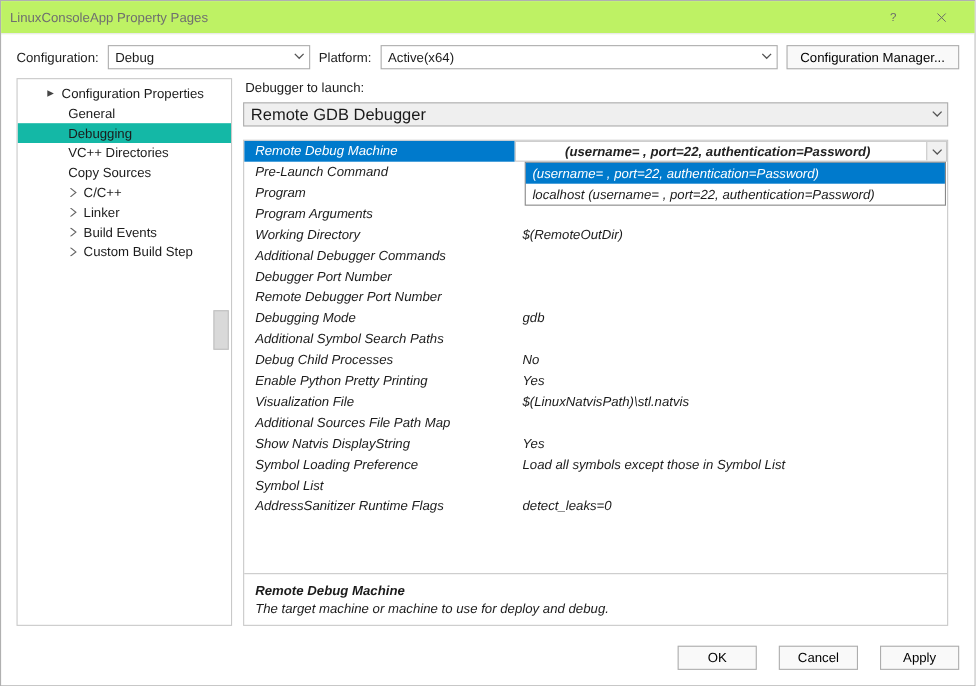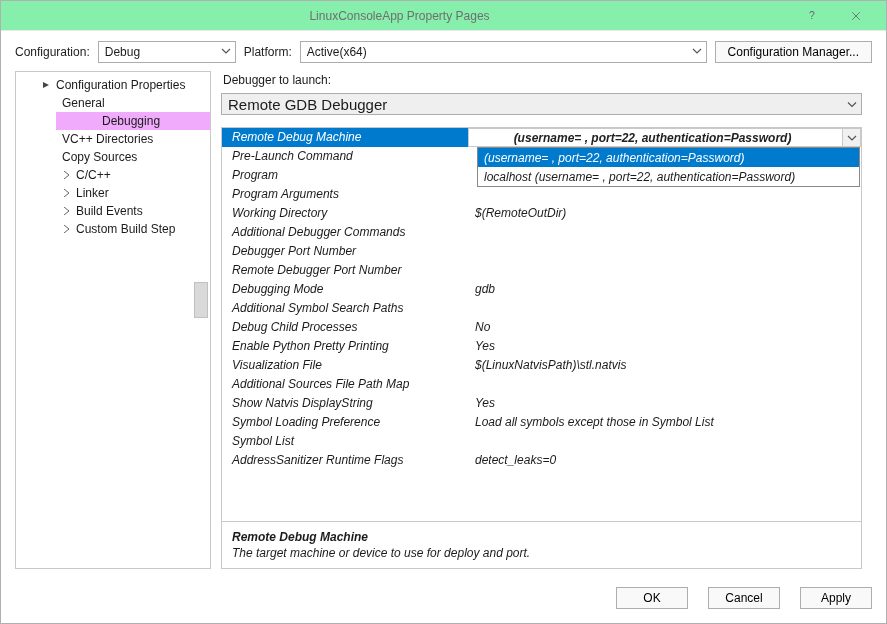--- a/index.html
+++ b/index.html
@@ -1,30 +1,30 @@
 <!DOCTYPE html>
 <html><head>
 <meta charset="utf-8">
 <style>
   * { box-sizing: border-box; }
   html, body { margin:0; padding:0; font-family: "Segoe UI", Tahoma, sans-serif; font-size:12px; color:#1b1b1b; background:#fff; }
   .window { width:887px; height:624px; border:1px solid #b0b0b0; display:flex; flex-direction:column; background:#fff; }
-  .titlebar { height:30px; display:flex; align-items:center; padding:0 8px; background:#86efac; color:#6f6f6f; border-bottom:1px solid #eaeaea;text-align:center; }
+  .titlebar { height:30px; display:flex; align-items:center; padding:0 8px; background:#bef264; color:#6f6f6f; border-bottom:1px solid #eaeaea; }
   .titlebar .title { flex:1; font-size:12px; }
   .titlebar .winbtn { width:44px; height:28px; display:flex; align-items:center; justify-content:center; color:#6a6a6a; }
   .titlebar .winbtn svg { width:12px; height:12px; }
   .config-row { display:flex; align-items:center; gap:8px; padding:10px 14px 8px 14px; }
   .config-row label { color:#222; }
   .select { position:relative; border:1px solid #adadad; background:#fff; height:22px; display:flex; align-items:center; padding:0 22px 0 6px; font-size:12px; }
   .select .chev { position:absolute; right:4px; top:50%; transform:translateY(-50%); }
   .cfgman-btn { height:22px; border:1px solid #adadad; background:#f9f9f9; padding:0 12px; font-size:12px; cursor:pointer; }
   .body { display:flex; flex:1; min-height:0; padding:0 24px 8px 14px; gap:10px; }
   .sidebar { width:196px; border:1px solid #c9c9c9; background:#fff; padding:4px 0; font-size:12px; overflow:auto; position:relative; }
   .tree-row { display:flex; align-items:center; height:18px; padding:0 8px; white-space:nowrap; cursor:default; }
-  .tree-row.sel { background:#f0abfc;margin-left:40px; }
+  .tree-row.sel { background:#14b8a6; }
   .indent1 { padding-left:26px; }
   .indent2 { padding-left:46px; }
   .expander { width:10px; display:inline-block; margin-right:4px; }
   .scrollbox { position:absolute; right:2px; bottom:250px; width:14px; height:36px; background:#d9d9d9; border:1px solid #c0c0c0; }
   .main { flex:1; display:flex; flex-direction:column; min-width:0; }
   .launch-label { padding:2px 4px 6px 2px; }
   .launch-combo { position:relative; border:1px solid #adadad; background:#efefef; height:22px; display:flex; align-items:center; padding:0 22px 0 6px; font-size:15px; }
   .launch-combo .chev { position:absolute; right:4px; top:50%; transform:translateY(-50%); }
   .grid-wrap { margin-top:12px; border:1px solid #c9c9c9; flex:1; display:flex; flex-direction:column; min-height:0;font-style:italic; }
   .grid { flex:1; overflow:auto; position:relative; }
@@ -58,21 +58,21 @@
     <div class="winbtn">
       <svg viewBox="0 0 16 16">
           <line x1="3" y1="3" x2="13" y2="13" stroke="#6a6a6a" stroke-width="1.2"></line>
           <line x1="13" y1="3" x2="3" y2="13" stroke="#6a6a6a" stroke-width="1.2"></line>
         </svg>
     </div>
   </div>
 
   <div class="config-row">
     <label>Configuration:</label>
-    <div class="select" style="width:138px;text-align:center;">
+    <div class="select" style="width:184px;text-align:center;">
       <span>Debug</span>
       <span class="chev"><svg class="chev-svg" viewBox="0 0 10 10">
             <path d="M1 3 L5 7 L9 3" fill="none" stroke="#555" stroke-width="1.2"></path>
           </svg></span>
     </div>
     <label>Platform:</label>
     <div class="select" style="flex:1;">
       <span>Active(x64)</span>
       <span class="chev"><svg class="chev-svg" viewBox="0 0 10 10">
             <path d="M1 3 L5 7 L9 3" fill="none" stroke="#555" stroke-width="1.2"></path>
@@ -226,21 +226,21 @@
               <div class="prop-name">Symbol List</div>
               <div class="prop-val"></div>
             </div>
           <div class="prop-row">
               <div class="prop-name">AddressSanitizer Runtime Flags</div>
               <div class="prop-val">detect_leaks=0</div>
             </div>
         </div>
         <div class="desc">
           <div class="d-title">Remote Debug Machine</div>
-          <div>The target machine or device to use for deploy and port.</div>
+          <div>The target machine or machine to use for deploy and debug.</div>
         </div>
       </div>
     </div>
   </div>
 
   <div class="footer">
     <button class="btn">OK</button>
     <button class="btn">Cancel</button>
     <button class="btn">Apply</button>
   </div>

